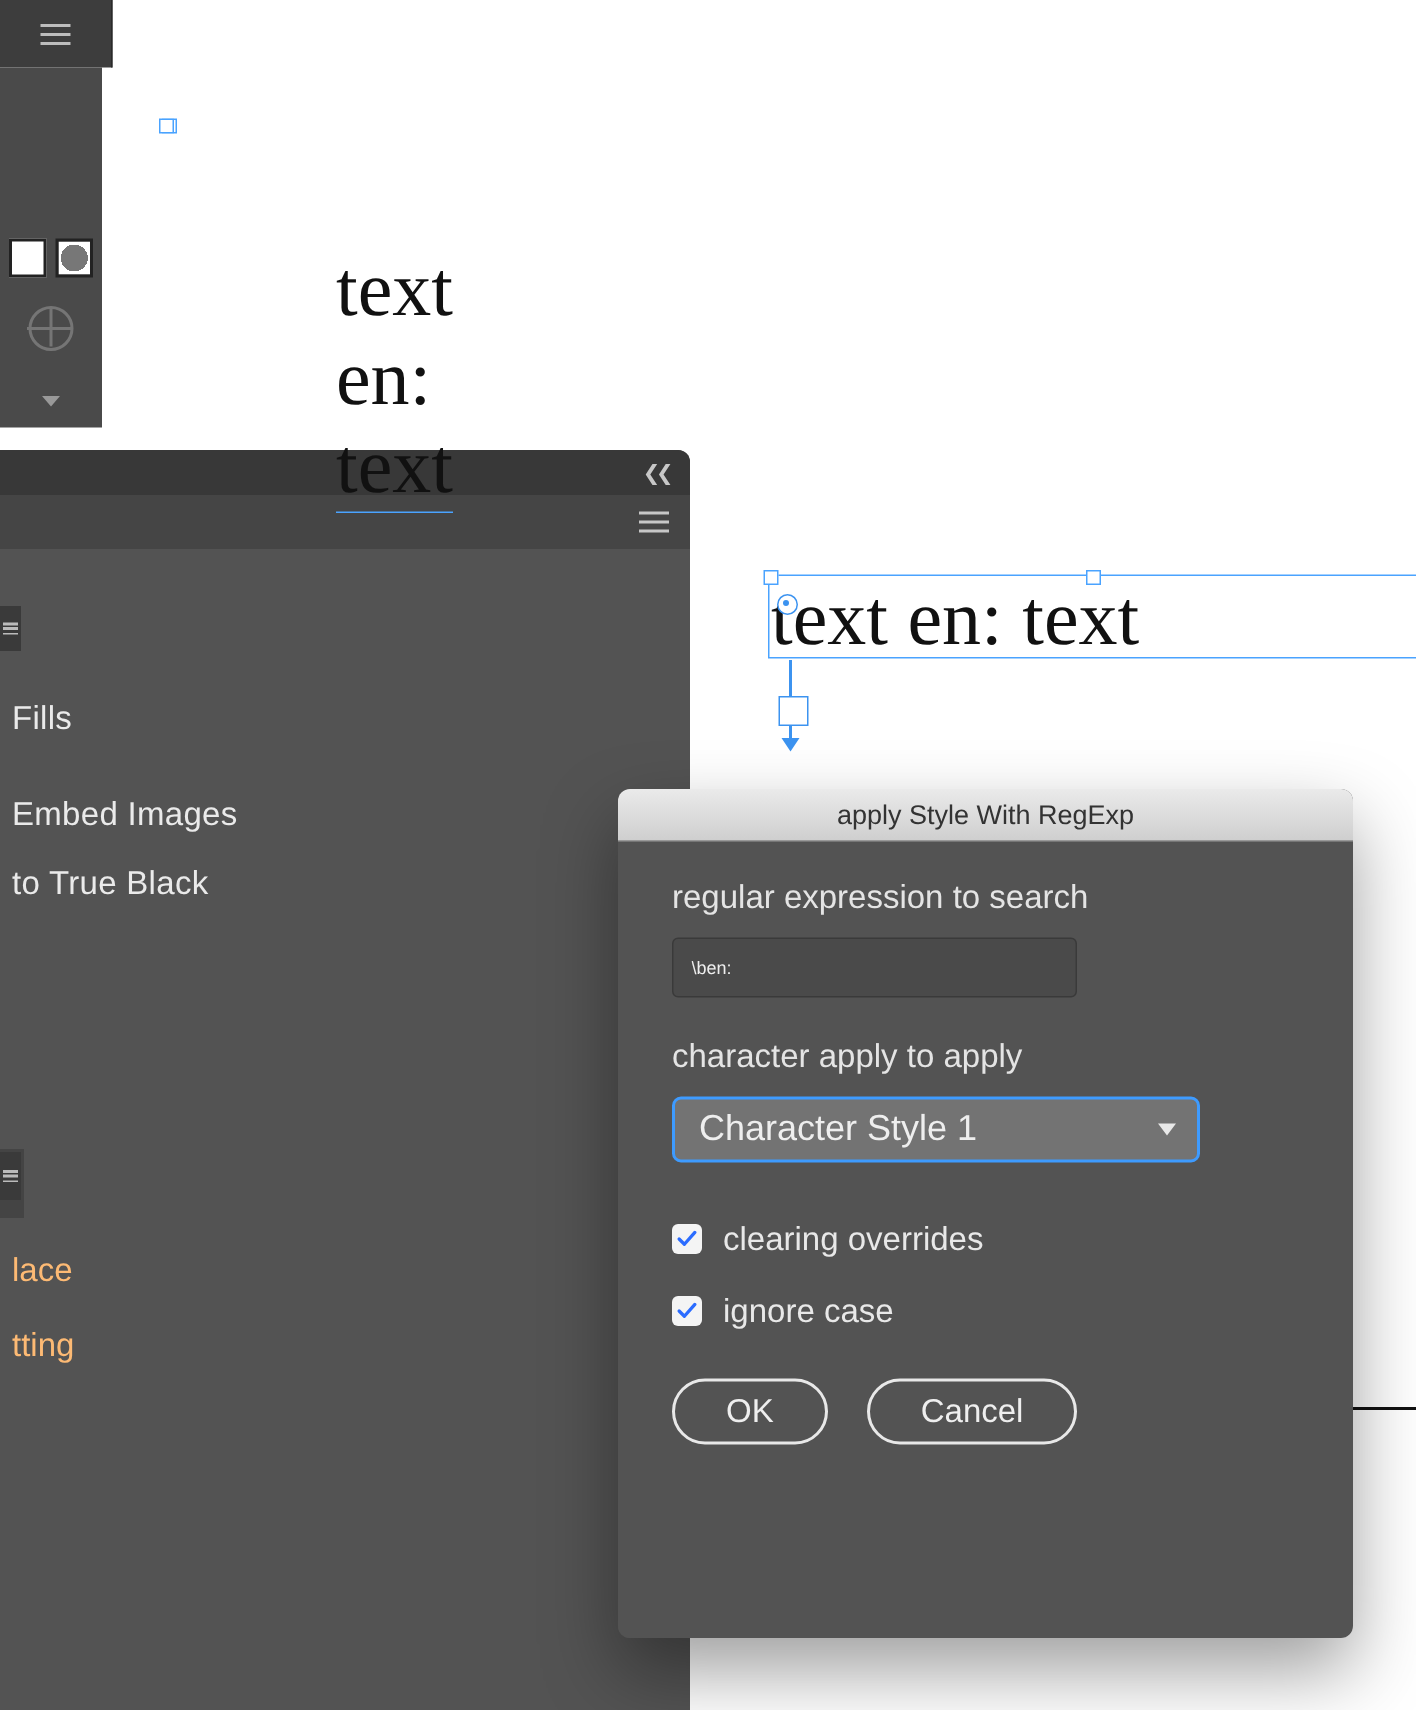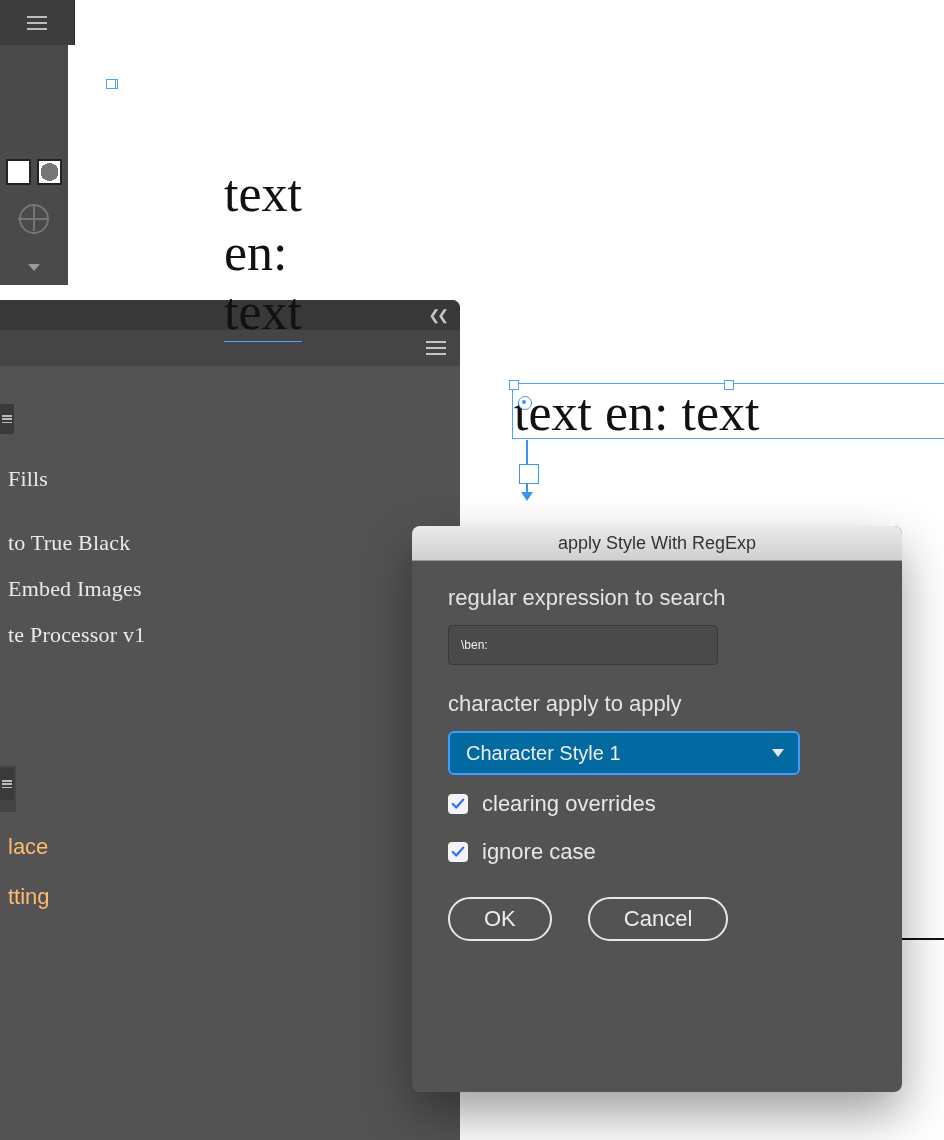--- a/index.html
+++ b/index.html
@@ -70,21 +70,21 @@
   .scripts-header {
     height:30px; background:#383838; border-radius:0 8px 0 0;
     display:flex; justify-content:flex-end; align-items:center; padding-right:14px;
   }
   .dbl-chev-left{color:#c7c7c7;font-size:14px;letter-spacing:-3px;}
   .tab-bar {
     height:36px; background:#454545; display:flex; justify-content:flex-end; align-items:center; padding-right:14px;
   }
   .tab-bar .hamburger span{background:#c7c7c7;}
   .panel-body{position:absolute;left:0;top:66px;right:0;bottom:0;background:#535353;}
-  .panel-list{margin-top:90px;font-family:Liberation Serif, serif;}
+  .panel-list{margin-top:90px;}
   .panel-list .item{
     color:#eaeaea; font-size:22px; padding:10px 12px 10px 8px; letter-spacing:.2px;
     white-space:nowrap; overflow:hidden;
   }
   .panel-body .divider{position:absolute;left:0;width:16px;top:400px;height:46px;background:#444;}
 
   .panel-list2{position:absolute;left:8px;top:456px;}
   .panel-list2 .item{color:#fdba74;font-size:22px;padding:12px 0;}
 
   
@@ -164,31 +164,31 @@
     border-bottom:1px solid #999;
   }
   .dlg-body{padding:24px 26px 0 36px;color:#e8e8e8;font-size:22px;flex:1;}
   .dlg-label{margin-bottom:14px;color:#e4e4e4;}
   .dlg-input{
     width:270px;height:40px;background:#4a4a4a;border:1px solid #3a3a3a;border-radius:4px;
     color:#eee;font-size:12px;padding:0 12px;box-sizing:border-box;margin-bottom:26px;
   }
   .dlg-select{
     width:352px;height:44px;border:2px solid #3e9bff;border-radius:6px;
-    background:#0369a1;display:flex;align-items:center;justify-content:space-between;
-    color:#eee;font-size:20px;padding:0 14px 0 16px;box-sizing:border-box;margin-bottom:16px;
+    background:#737373;display:flex;align-items:center;justify-content:space-between;
+    color:#eee;font-size:24px;padding:0 14px 0 16px;box-sizing:border-box;margin-bottom:38px;
     cursor:pointer;
   }
   .sel-chev{width:0;height:0;border-left:6px solid transparent;border-right:6px solid transparent;border-top:8px solid #e8e8e8;}
   .chk-row{display:flex;align-items:center;gap:14px;margin-bottom:22px;cursor:pointer;}
   .chk{
     width:20px;height:20px;border-radius:4px;background:#f4f4f4;display:flex;align-items:center;justify-content:center;
   }
   .chk svg{width:14px;height:14px;}
-  .dlg-buttons{display:flex;gap:36px;padding:10px 0 0 0;}
+  .dlg-buttons{display:flex;gap:26px;padding:10px 0 0 0;}
   .dlg-btn{
     height:44px;border:2px solid #e8e8e8;border-radius:22px;background:transparent;
     color:#eee;font-size:22px;padding:0 34px;cursor:pointer;
   }
 
   
   .canvas-line{
     position:absolute;left:828px;top:938px;right:0;height:2px;background:#111;
   }
 </style>
@@ -242,23 +242,22 @@
     <div class="hamburger">
         <span></span>
         <span></span>
         <span></span>
       </div>
   </div>
   <div class="panel-body">
     <div class="panel-list">
       <div class="item">Fills</div>
       <div style="height:18px"></div>
+      <div class="item">Embed Images</div>
       <div class="item">to True Black</div>
-      <div class="item">Embed Images</div>
-      <div class="item">te Processor v1</div>
     </div>
     <div class="divider"></div>
     <div class="panel-list2">
       <div class="item">lace</div>
       <div class="item">tting</div>
     </div>
   </div>
 </div>
 
 <div class="tf-wrap" style="position:absolute;left:112px;top:84px;">

